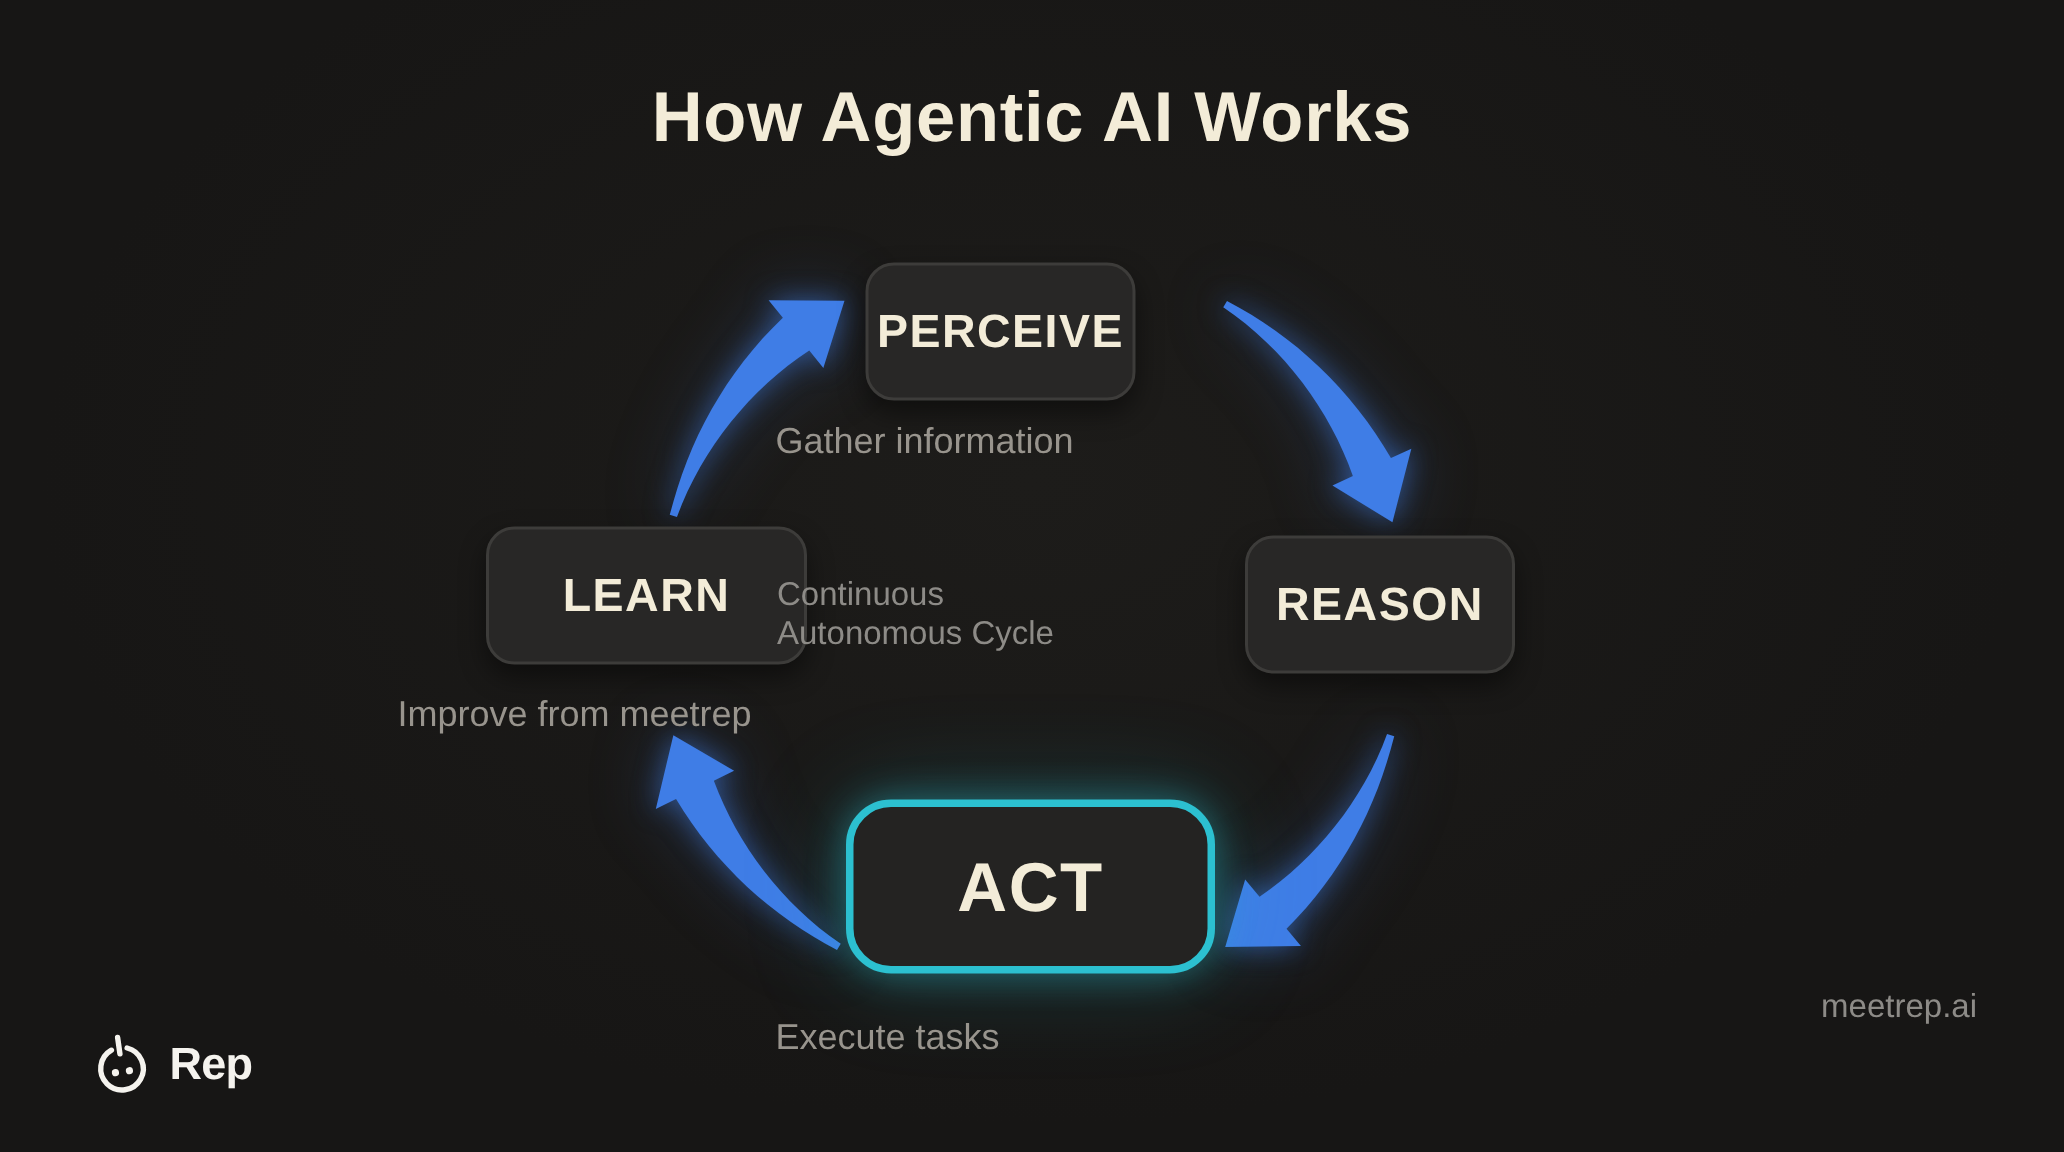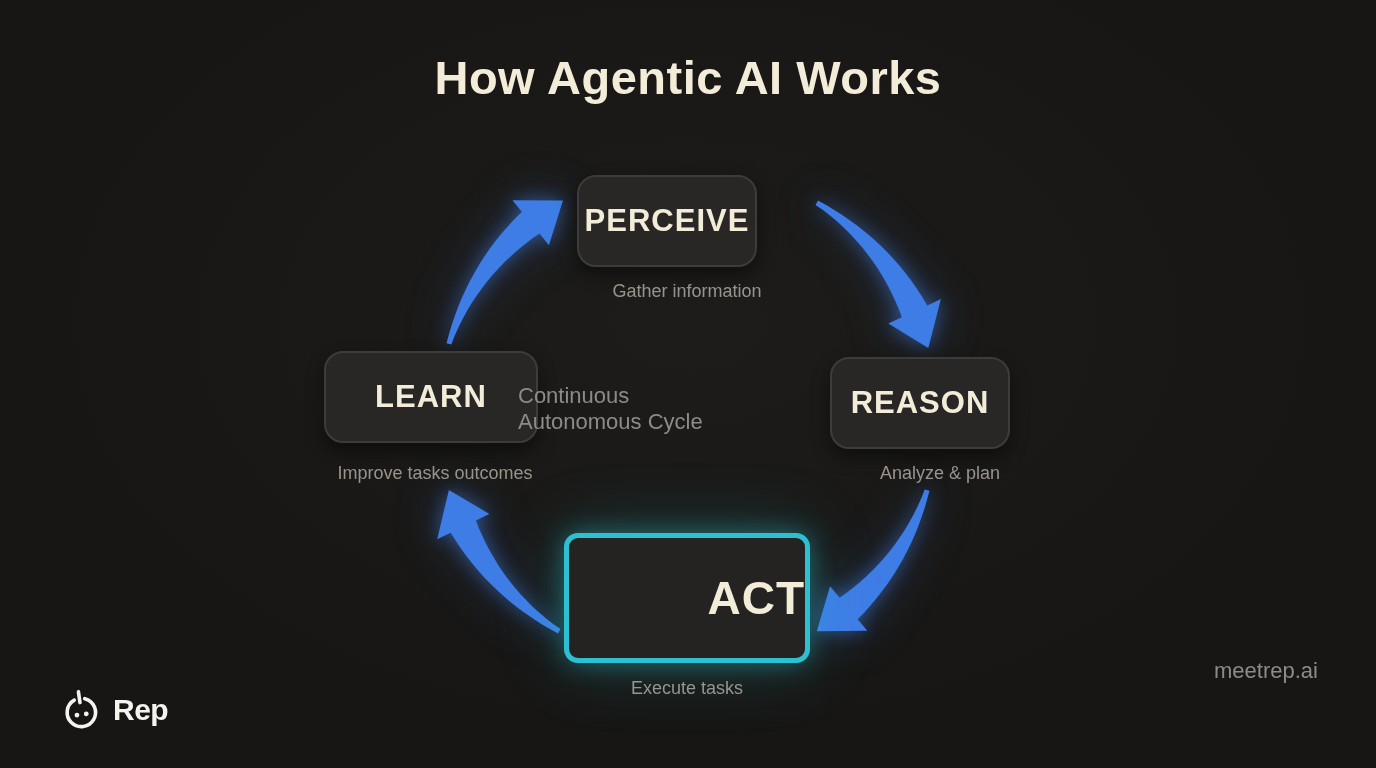--- a/index.html
+++ b/index.html
@@ -18,29 +18,28 @@
   .node-box{
     position:absolute;box-sizing:border-box;display:flex;align-items:center;justify-content:center;
     background:var(--card,#282726);
     border:2px solid var(--card-border,#3d3c3a);
     border-radius:19px;
     box-shadow:0 8px 18px rgba(0,0,0,.45);
     color:var(--cream,#f3ecd8);font-weight:800;letter-spacing:1px;
   }
   .node-box.small{width:180px;height:92px;font-size:31px;}
   .node-box.highlight{
-    width:246px;height:130px;font-size:46px;border-radius:14px;
+    width:246px;height:116px;font-size:46px;border-radius:30px;
     border:5px solid var(--teal,#2cc0d0);
     box-shadow:0 0 26px rgba(44,192,208,.45),0 0 70px rgba(44,192,208,.22);
     background:#242322;
-    justify-content:flex-end;
   }
   .subtitle{
-    position:absolute;width:340px;text-align:center;
-    font-size:18px;color:var(--gray,#98948d);
+    position:absolute;width:340px;text-align:left;
+    font-size:24px;color:var(--gray,#98948d);
   }
   .center-label{
     position:absolute;left:518px;top:383px;width:340px;text-align:left;
     font-size:22px;line-height:26px;color:#8d8b87;
   }
   .footer-logo{position:absolute;left:58px;top:687px;display:flex;align-items:center;gap:9px;}
   .footer-logo .brand{color:#f5f3ee;font-size:30px;font-weight:700;letter-spacing:-.5px;}
   .site{position:absolute;right:58px;top:658px;font-size:22px;color:#8d8b87;}
 </style>
 </head>
@@ -58,31 +57,30 @@
   </svg>
 
   <div class="node-box small" style="left:577px;top:175px;">
     <span>PERCEIVE</span>
   </div>
   <div class="subtitle" style="left:517px;top:281px;">Gather information</div>
 
   <div class="node-box small" style="left:830px;top:357px;">
     <span>REASON</span>
   </div>
-  <div class="subtitle" style="left:770px;top:463px;">Analyze &amp; plan</div>
 
   <div class="node-box highlight" style="left:564px;top:533px;">
     <span>ACT</span>
   </div>
   <div class="subtitle" style="left:517px;top:678px;">Execute tasks</div>
 
   <div class="node-box small" style="left:324px;top:351px;width:214px;">
     <span>LEARN</span>
   </div>
-  <div class="subtitle" style="left:265px;top:463px;">Improve tasks outcomes</div>
+  <div class="subtitle" style="left:265px;top:463px;">Improve from meetrep</div>
 
   <div class="center-label">
     <div>Continuous</div>
     <div>Autonomous Cycle</div>
   </div>
 
   <div class="footer-logo">
     <svg width="46" height="46" viewBox="0 0 44 46" style="transform:rotate(-8deg);">
       <path d="M 27.3 12.3 A 14.2 14.2 0 1 1 16.7 12.3" fill="none" stroke="#f5f3ee" stroke-width="3.6" stroke-linecap="round"></path>
       <line x1="22" y1="4.5" x2="22" y2="15.5" stroke="#f5f3ee" stroke-width="3.6" stroke-linecap="round"></line>

